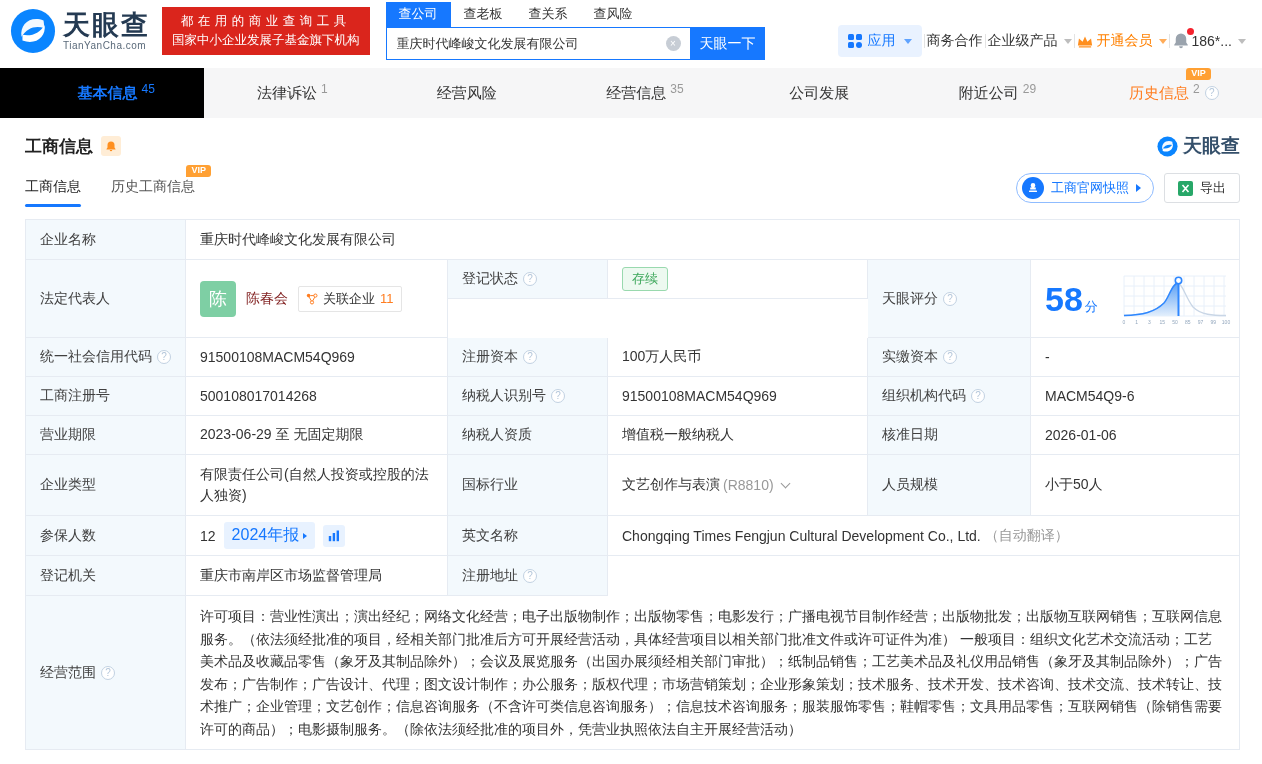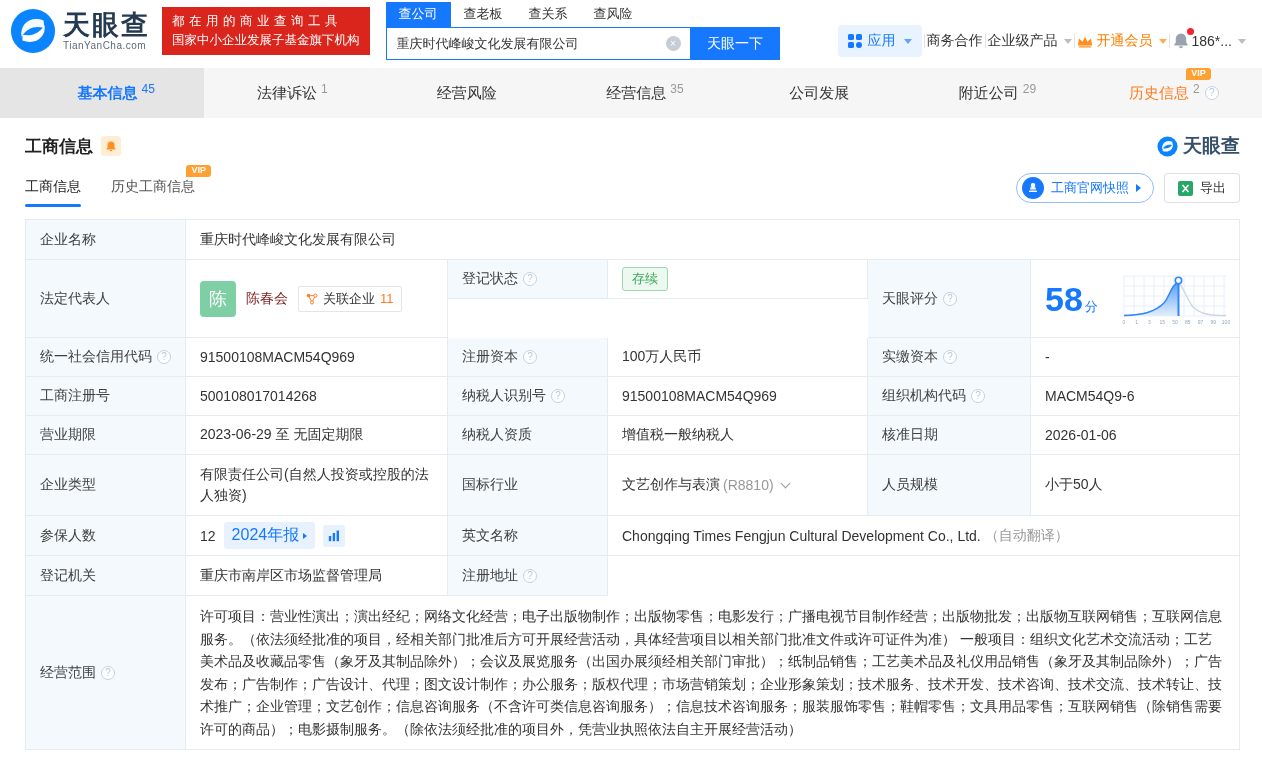--- a/index.html
+++ b/index.html
@@ -6,43 +6,43 @@
   body {
     width: 1262px; height: 764px; overflow: hidden; background: #fff;
     font-family: "Liberation Sans", "DejaVu Sans", sans-serif; color: #333;
   }
   
   .header { display: flex; align-items: center; height: 62px; padding: 0 16px 0 10px; background: #fff; }
   .logo { display: flex; align-items: center; gap: 7px; flex: none; }
   .brand-cn { font-size: 27px; font-weight: bold; color: #243a52; letter-spacing: 2px; line-height: 1.05; }
   .brand-en { font-size: 10px; color: #5a6a7a; letter-spacing: .5px; }
   .slogan { background: #da251c; color: #fff; padding: 5px 10px; margin-left: 12px; font-size: 12.5px; line-height: 1.55; flex: none; }
-  .slogan .l1 { letter-spacing: 4.5px; }
+  .slogan .l1 { letter-spacing: 4.5px; text-align: center; }
   .search { margin-left: 16px; flex: none; }
   .search-tabs { display: flex; font-size: 13px; }
   .search-tab { padding: 3px 13px 4px; cursor: pointer; color: #333; }
   .search-tab.active { background: #1678ff; color: #fff; }
   .search-row { display: flex; }
   .search-input-wrap { width: 305px; height: 33px; border: 1px solid #1678ff; display: flex; align-items: center; background: #fff; }
   .search-input-wrap input { border: none; outline: none; flex: 1; font-size: 13px; padding: 0 10px; color: #333; font-family: inherit; }
   .clear-btn { width: 15px; height: 15px; border-radius: 50%; background: #c7cdd5; color: #fff; font-size: 10px; line-height: 15px; text-align: center; margin-right: 9px; cursor: pointer; flex: none; }
-  .search-btn { width: 89px; height: 33px; background: #1678ff; color: #fff; font-size: 14px; display: flex; align-items: center; justify-content: center; cursor: pointer; }
+  .search-btn { width: 74px; height: 33px; background: #1678ff; color: #fff; font-size: 14px; display: flex; align-items: center; justify-content: center; cursor: pointer; }
   .hnav { margin-left: auto; display: flex; align-items: center; gap: 2px; font-size: 14px; color: #333; margin-top: 20px; }
   .apps-btn { background: #e9f2ff; color: #1678ff; border-radius: 4px; padding: 7px 10px; display: flex; align-items: center; gap: 6px; cursor: pointer; }
   .caret { width: 0; height: 0; border-left: 4px solid transparent; border-right: 4px solid transparent; border-top: 5px solid currentColor; display: inline-block; opacity: .65; margin-left: 2px; }
   .vdiv { width: 1px; height: 14px; background: #e3e3e3; }
   .nav-item { display: flex; align-items: center; gap: 4px; cursor: pointer; }
   .vip-nav { color: #ff8000; font-weight: 500; }
   .bell-wrap { position: relative; cursor: pointer; display: flex; }
   .red-dot { position: absolute; top: -3px; right: -4px; width: 7px; height: 7px; border-radius: 50%; background: #f5222d; }
   
   .main-tabs { display: flex; height: 50px; background: #f6f6f7; margin-top: 6px; }
   .main-tab { flex: 1; display: flex; align-items: center; justify-content: center; font-size: 15px; color: #333; cursor: pointer; }
   .main-tab .cnt { font-size: 12px; color: #999; margin: -9px 0 0 4px; }
-  .main-tab.active { background: #e5e5e5; color: #1678ff; font-weight: bold; padding-left: 28px; }
+  .main-tab.active { background: #000000; color: #1678ff; font-weight: bold; padding-left: 28px; }
   .main-tab.active .cnt { color: #1678ff; font-weight: normal; }
   .main-tab.history { color: #ff7d20; }
   .tab-inner { position: relative; display: flex; align-items: center; }
   .vip-badge { background: #ffa033; color: #fff; font-size: 9px; font-weight: bold; padding: 1px 5px 2px; border-radius: 3px 3px 3px 0; line-height: 1; }
   .tab-inner .vip-badge { position: absolute; top: -16px; right: 8px; }
   .q { width: 14px; height: 14px; border: 1px solid #c2d2e2; border-radius: 50%; color: #b3c6da; font-size: 10px; line-height: 12px; text-align: center; margin-left: 5px; flex: none; font-style: normal; font-weight: normal; display: inline-block; cursor: pointer; background: #fff; }
   
   .section-head { display: flex; align-items: center; padding: 15px 22px 0 25px; }
   .section-title { font-size: 17px; font-weight: bold; color: #222; }
   .bell-badge { width: 20px; height: 20px; border-radius: 3px; background: #ffedd6; display: flex; align-items: center; justify-content: center; margin-left: 8px; cursor: pointer; }

